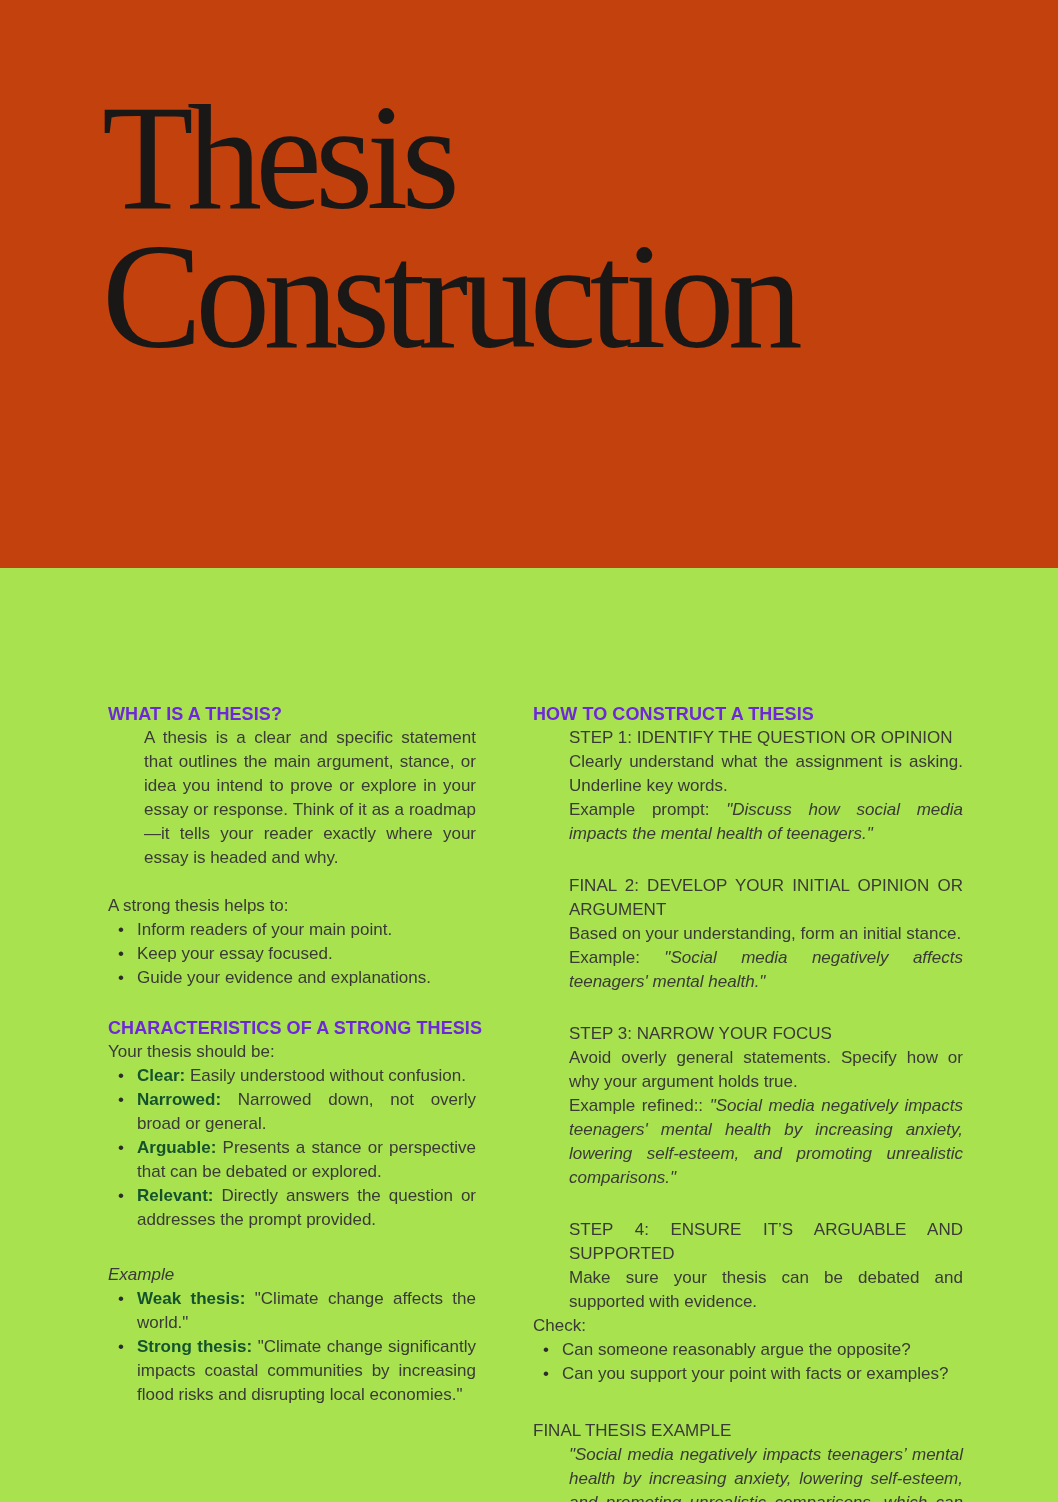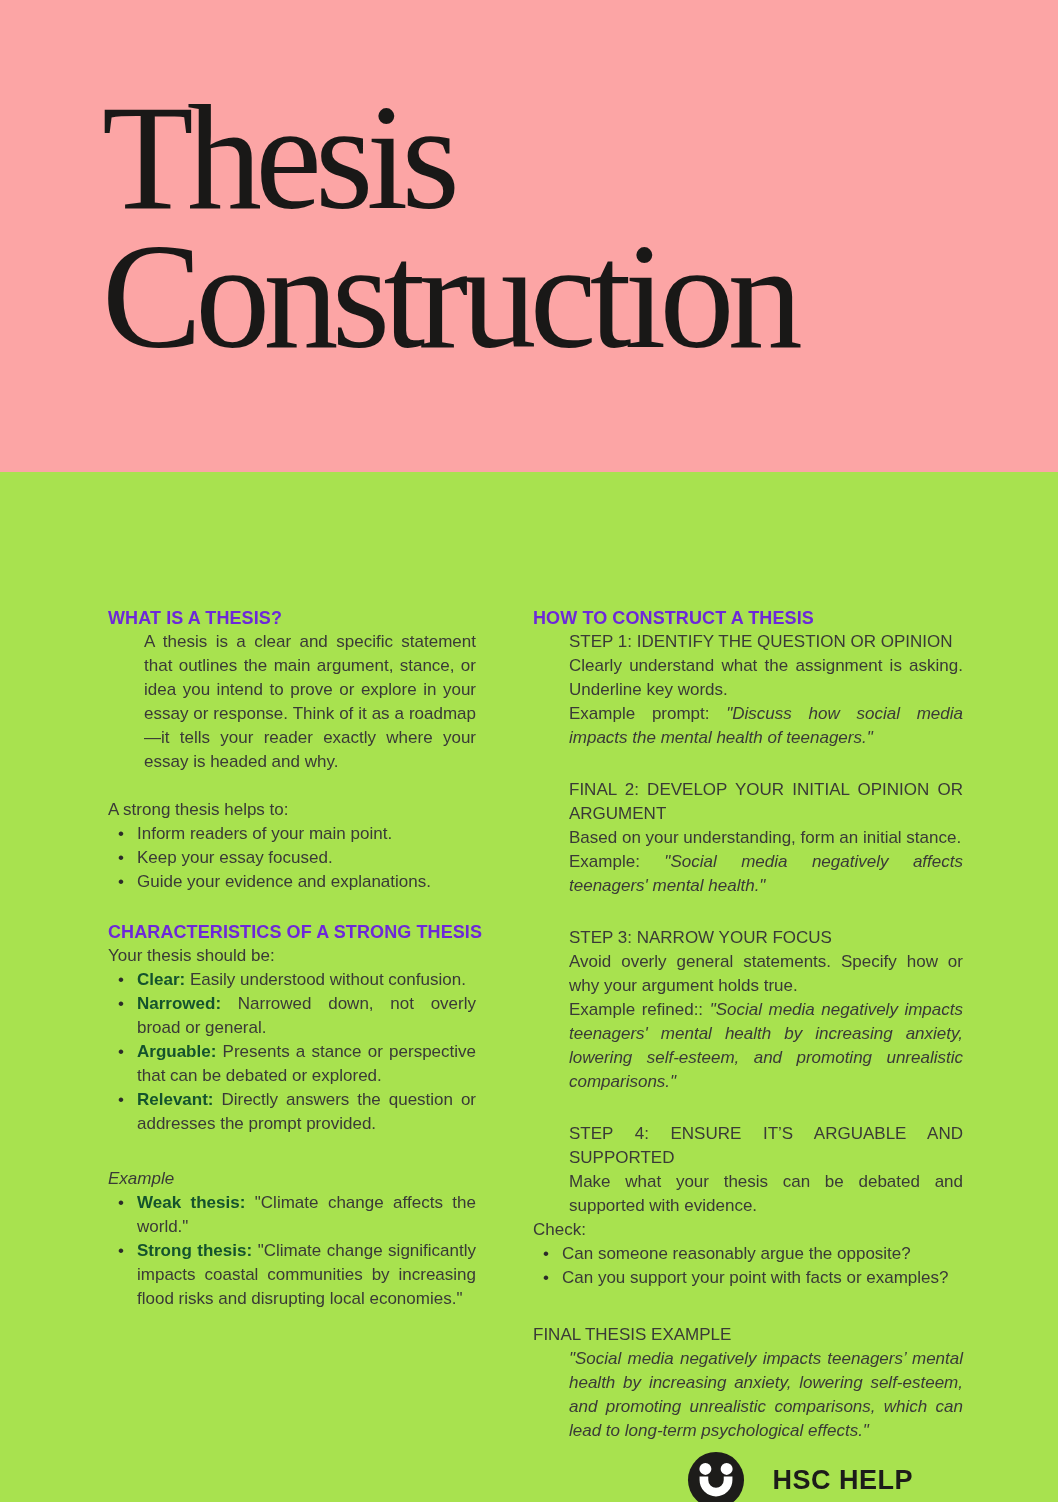--- a/index.html
+++ b/index.html
@@ -4,21 +4,21 @@
 <style>
   * { margin:0; padding:0; box-sizing:border-box; }
   body { background:#ffffff; }
   .page {
     width:1058px; height:1502px; position:relative;
     background:#a8e24f;
     font-family:"Liberation Sans", sans-serif;
     overflow:hidden;
   }
   .header {
-    height:472px; background:#fca5a5; overflow:hidden;
+    height:568px; background:#c2410c; overflow:hidden;
   }
   .title {
     font-family:"Liberation Serif", serif;
     font-weight:400;
     font-size:150px;
     line-height:139px;
     letter-spacing:-0.045em;
     color:#191817;
     padding:88px 0 0 102px;
   }
@@ -133,21 +133,21 @@
         <p class="jt">STEP 3: NARROW YOUR FOCUS</p>
         <p class="jt">Avoid overly general statements. Specify how or why your argument holds true.</p>
         <p class="jt">
           <span>Example refined::</span>
           <em>"Social media negatively impacts teenagers' mental health by increasing anxiety, lowering self-esteem, and promoting unrealistic comparisons."</em>
         </p>
       </div>
 
       <div class="step">
         <p class="jt">STEP 4: ENSURE IT’S ARGUABLE AND SUPPORTED</p>
-        <p class="jt">Make what your thesis can be debated and supported with evidence.</p>
+        <p class="jt">Make sure your thesis can be debated and supported with evidence.</p>
         <p>Check:</p>
         <ul>
           <li>Can someone reasonably argue the opposite?</li>
           <li>Can you support your point with facts or examples?</li>
         </ul>
       </div>
 
       <div class="final">
         <p>FINAL THESIS EXAMPLE</p>
         <p class="jt it">"Social media negatively impacts teenagers’ mental health by increasing anxiety, lowering self-esteem, and promoting unrealistic comparisons, which can lead to long-term psychological effects."</p>

